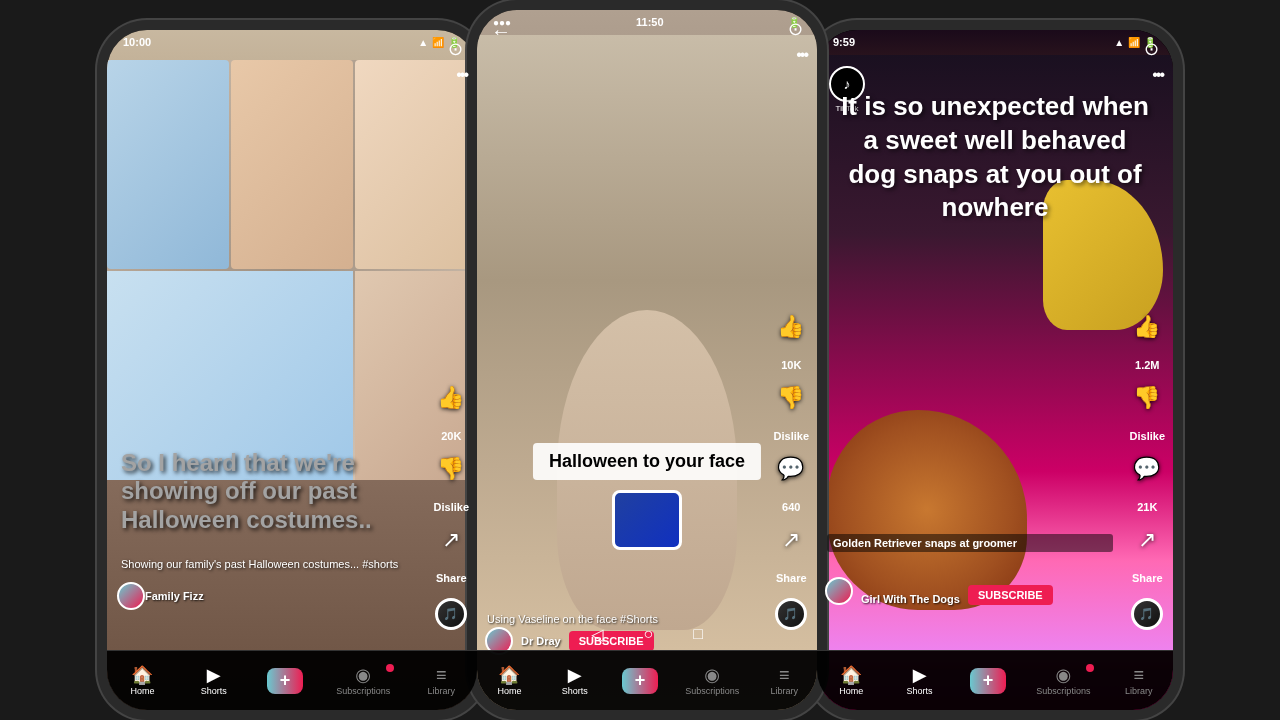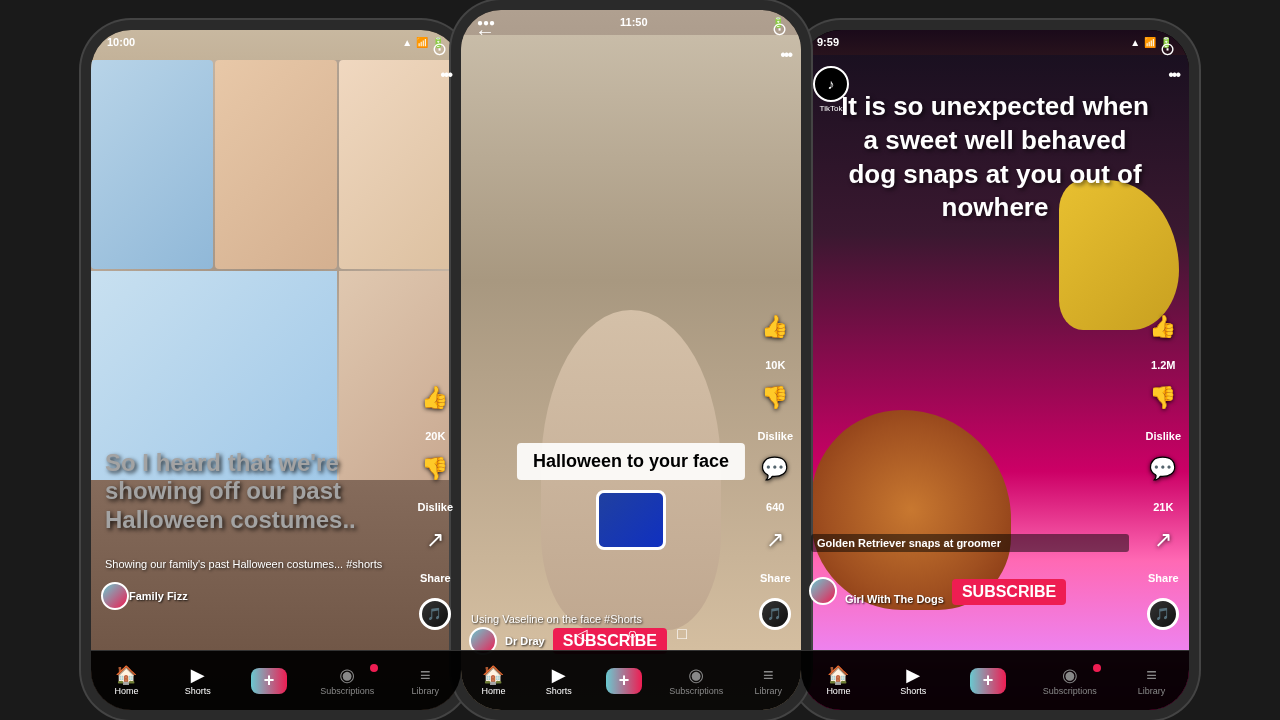--- a/index.html
+++ b/index.html
@@ -36,21 +36,21 @@
       margin-top: 20px;
     }
 
     .phone-center {
       width: 340px;
       height: 700px;
       z-index: 2;
     }
 
     .phone-right {
-      width: 388px;
+      width: 356px;
       height: 680px;
       margin-top: 20px;
     }
 
     .screen {
       width: 100%;
       height: 100%;
       position: relative;
       overflow: hidden;
       background: #000;
@@ -423,21 +423,21 @@
       gap: 8px;
       z-index: 10;
     }
 
     .subscribe-btn {
       background: #ee1d52;
       color: #fff;
       border: none;
       border-radius: 4px;
       padding: 4px 10px;
-      font-size: 16px;
+      font-size: 11px;
       font-weight: 700;
       cursor: pointer;
     }
 
     
     .caption-right {
       position: absolute;
       top: 60px;
       left: 14px;
       right: 14px;

